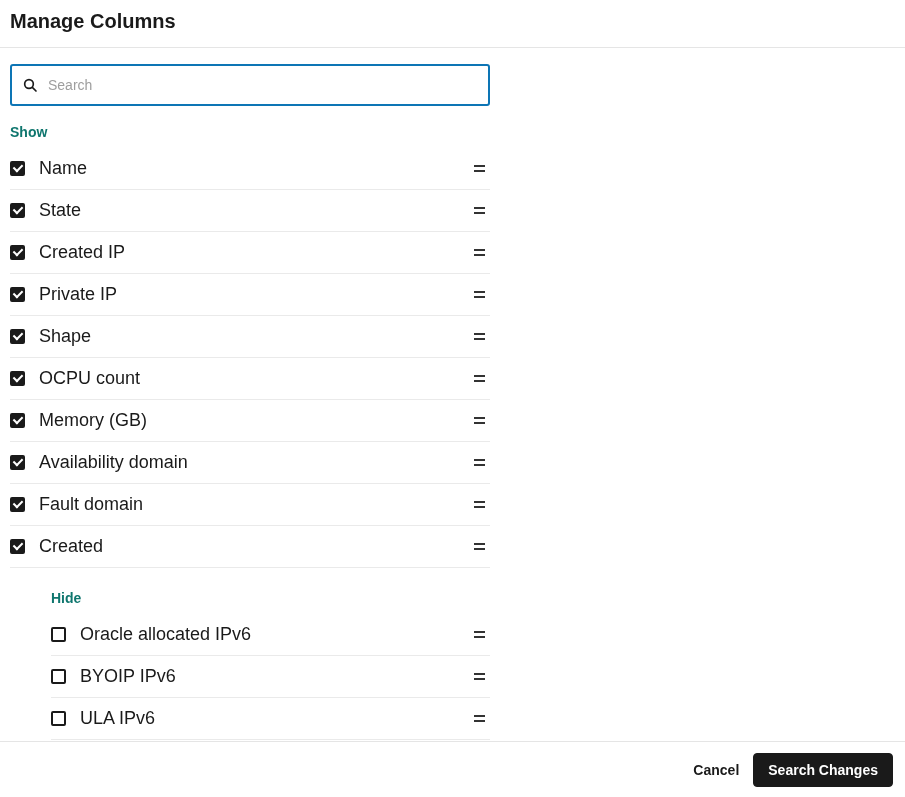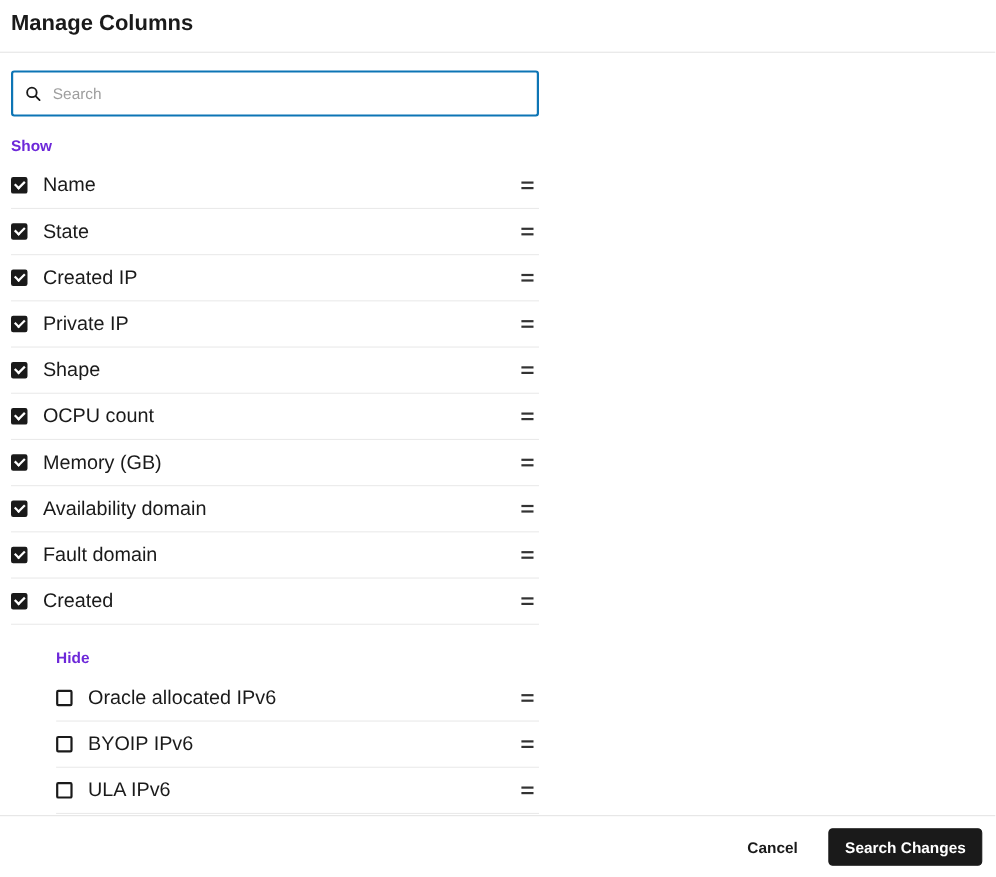--- a/index.html
+++ b/index.html
@@ -50,21 +50,21 @@
       font-size: 14px;
       color: #333;
       background: transparent;
     }
     .search-input::placeholder {
       color: #9e9e9e;
     }
     .section-label {
       font-size: 14px;
       font-weight: 700;
-      color: #6d28d9;
+      color: #0f766e;
       margin-bottom: 8px;
     }
     .column-list {
       list-style: none;
     }
     .column-item {
       display: flex;
       align-items: center;
       height: 42px;
       border-bottom: 1px solid #eaeaea;
@@ -123,21 +123,20 @@
       position: absolute;
       bottom: 0;
       left: 0;
       right: 0;
       height: 56px;
       display: flex;
       align-items: center;
       justify-content: flex-end;
       padding: 0 12px;
       border-top: 1px solid #e5e5e5;
-      gap: 14px;
       background: #fff;
     }
     .btn {
       font-size: 14px;
       font-weight: 600;
       border-radius: 4px;
       cursor: pointer;
       padding: 8px 14px;
       font-family: inherit;
     }

